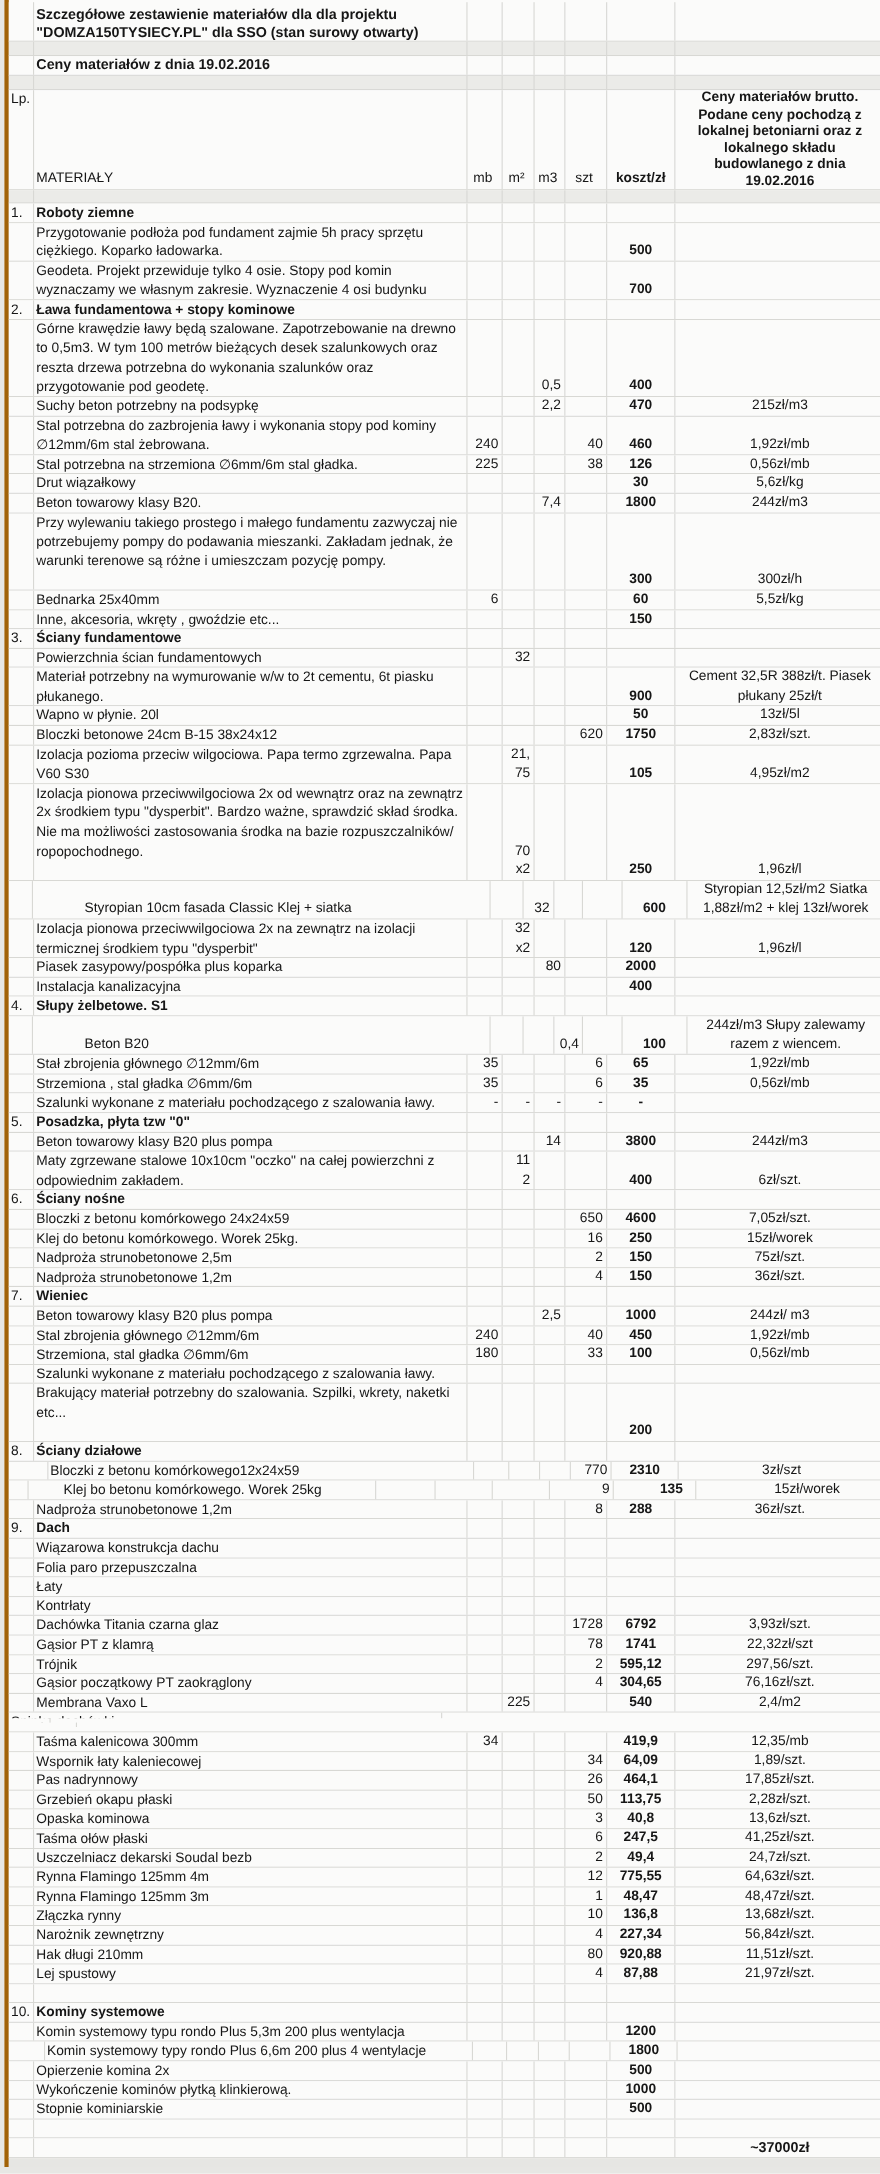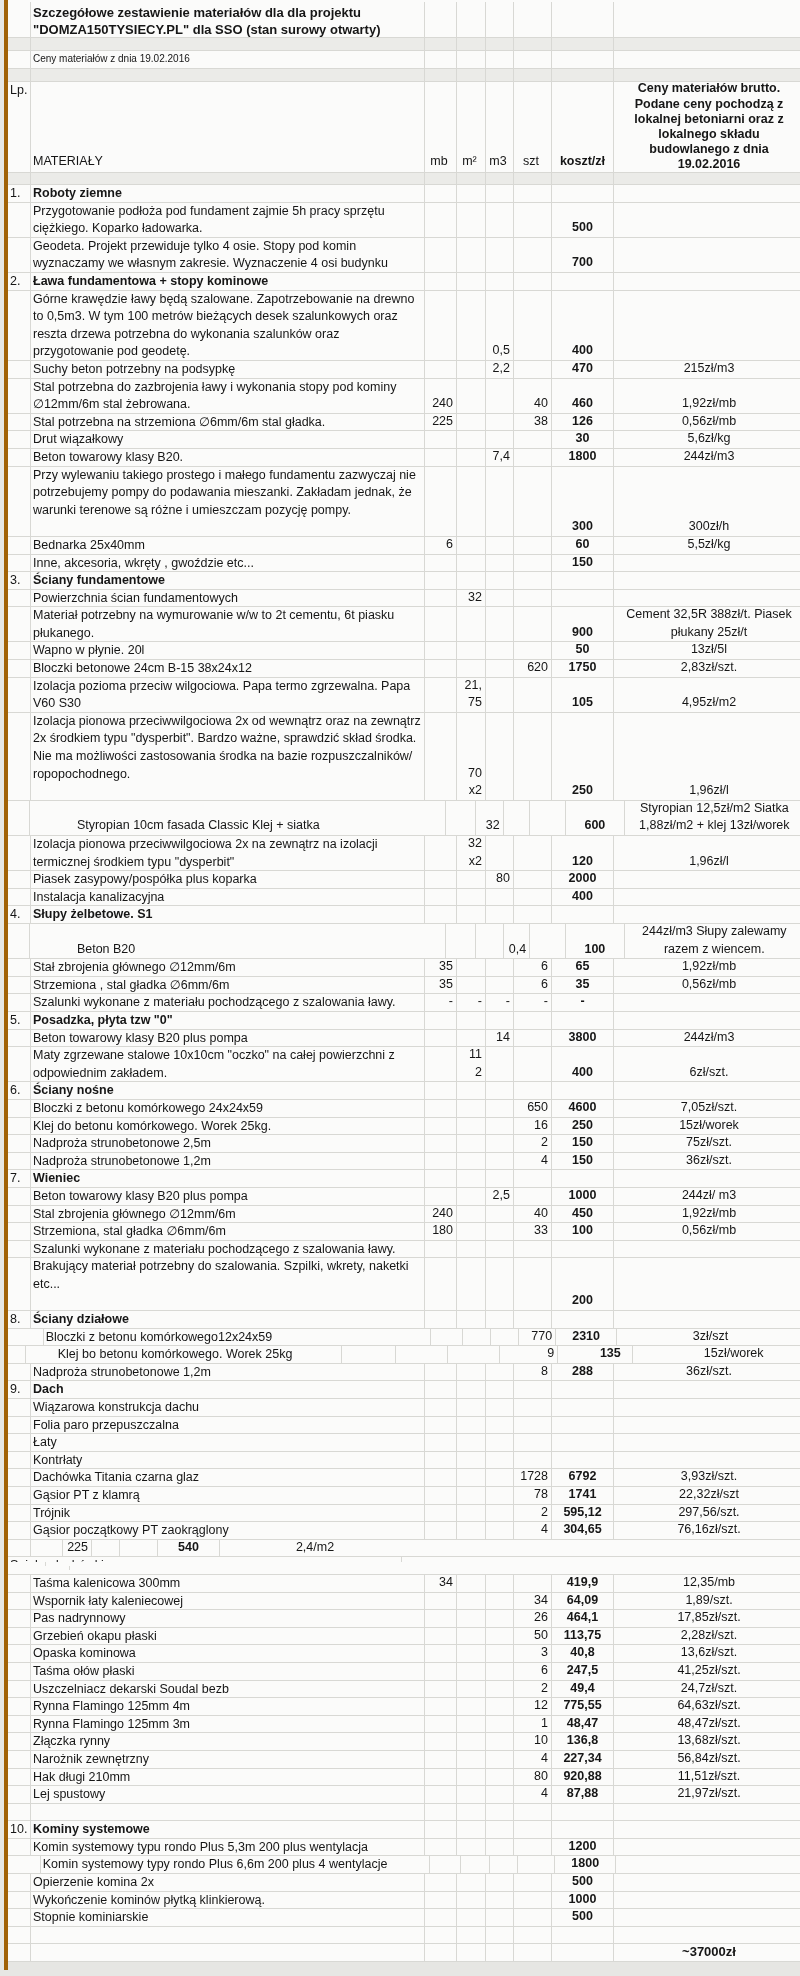--- a/index.html
+++ b/index.html
@@ -50,21 +50,21 @@
   .koszt { justify-content:center; text-align:center; font-weight:bold; }
   .note  { justify-content:center; text-align:center; padding:0 6px; }
   .sec .desc { font-weight:bold; }
   .vb .desc { align-items:flex-end;margin-left:45px; }
   .total-row .note { font-weight:bold; font-size:13px; }
   
   .title-row { height:36px; }
   .title-row .desc { font-weight:bold; font-size:13px; line-height:17px; white-space:pre-line; padding-top:2px; }
   .sp1 { height:13px; }
   .date-row { height:18px; }
-  .date-row .desc { font-weight:normal; font-size:10px; align-items:flex-end; }
+  .date-row .desc { font-weight:bold; font-size:13px; align-items:flex-end; }
   .sp2 { height:13px; }
   .hdr { height:91px; }
   .hdr .c { padding-bottom:1px; }
   .hdr .num, .hdr .koszt { justify-content:center; white-space:normal; font-weight:normal; }
   .hdr .koszt { font-weight:bold; }
   .hdr .note {
     align-items:center;
     font-weight:bold;
     line-height:15.2px;
     padding:2px 8px;
@@ -704,20 +704,21 @@
     <div class="c desc">Gąsior początkowy PT zaokrąglony</div>
     <div class="c mb num"></div>
     <div class="c m2 num"></div>
     <div class="c m3 num"></div>
     <div class="c szt num">4</div>
     <div class="c koszt">304,65</div>
     <div class="c note">76,16zł/szt.</div>
   </div>
       <div class="row" style="height: 17.6px;">
     <div class="c lp"></div>
+    <div class="c desc">Membrana Vaxo L</div>
     <div class="c mb num"></div>
     <div class="c m2 num">225</div>
     <div class="c m3 num"></div>
     <div class="c szt num"></div>
     <div class="c koszt">540</div>
     <div class="c note">2,4/m2</div>
   </div>
       <div class="row" style="height: 17.6px; flex-direction: column;">
     <div class="c lp"></div>
     <div class="c desc">Spinka dachówki</div>

